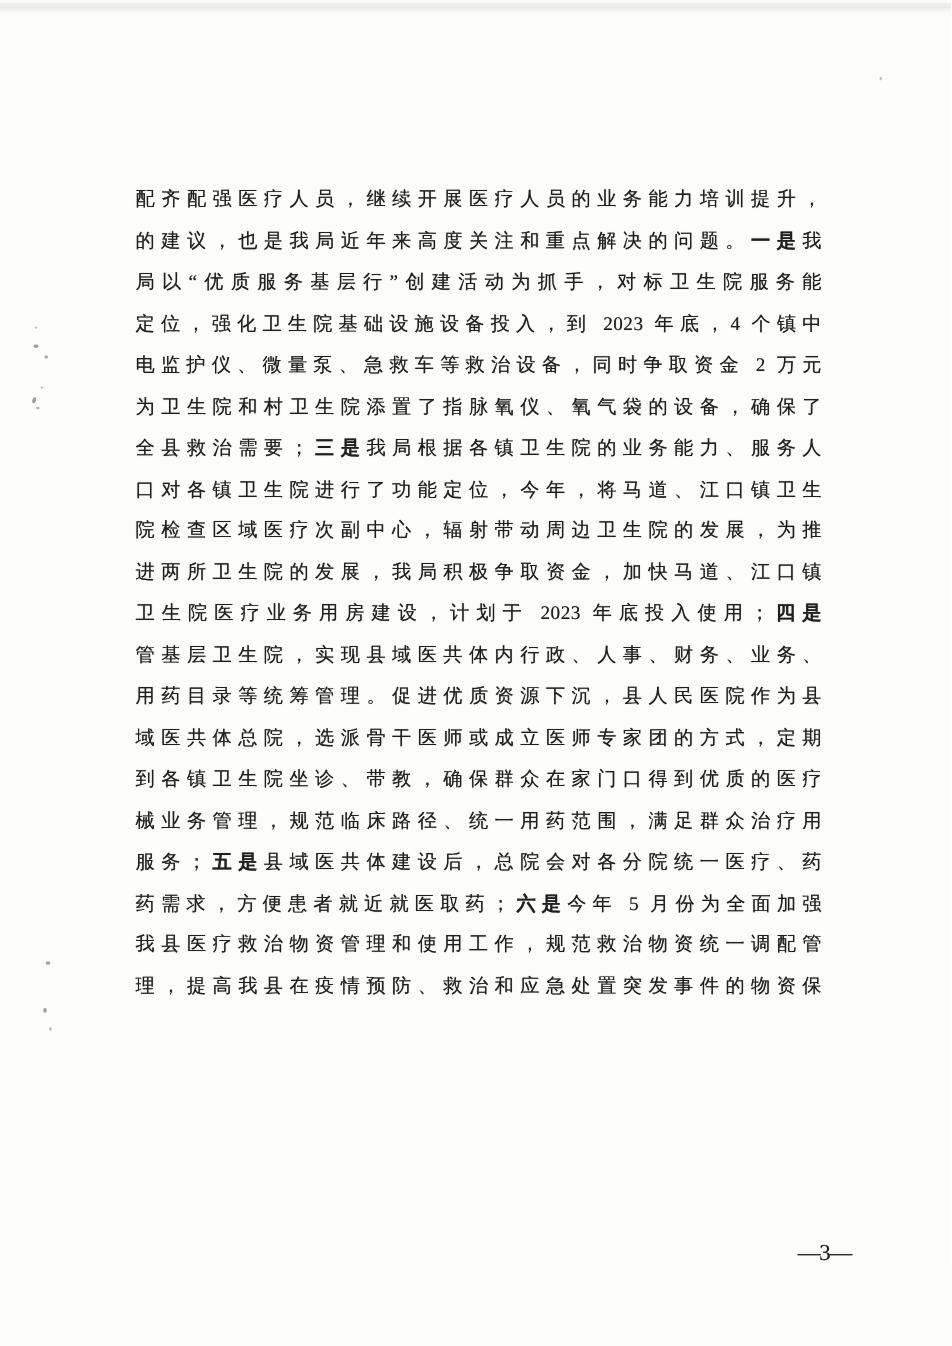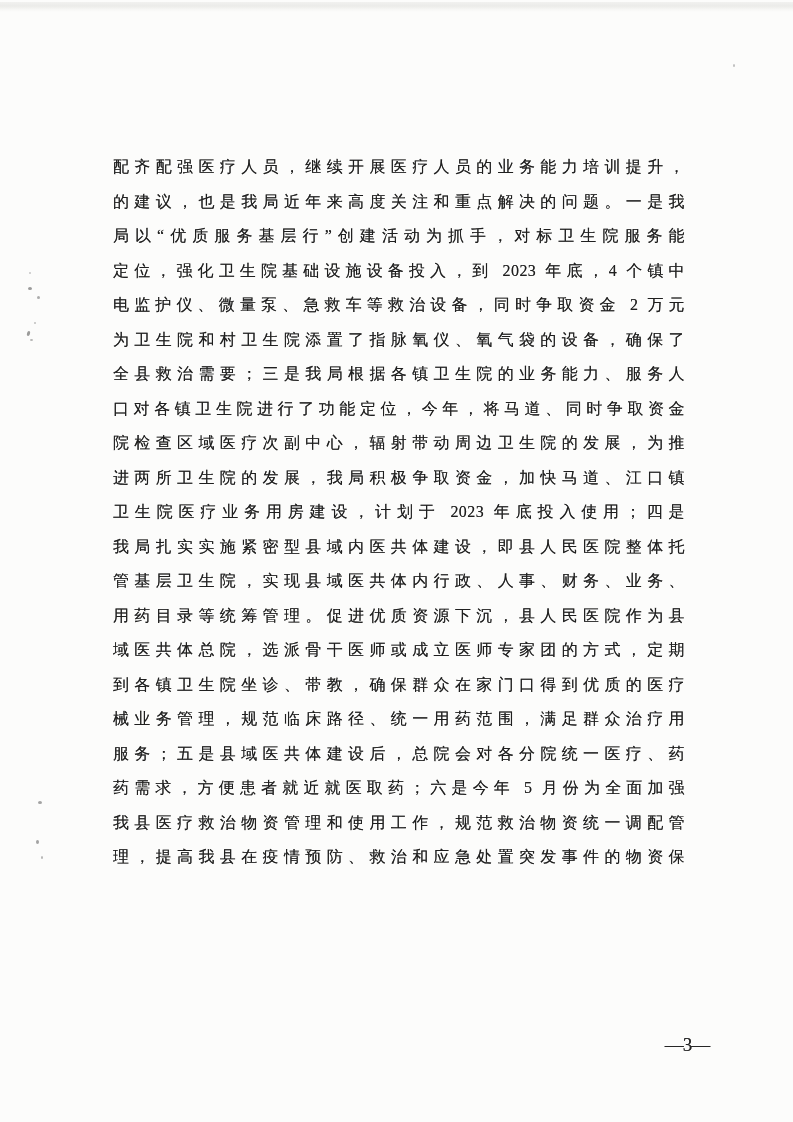--- a/index.html
+++ b/index.html
@@ -43,21 +43,21 @@
     color: #1f1f1f;
     text-align: justify;
     text-align-last: justify;
     -moz-text-align-last: justify;
     text-shadow: 0 0 0.6px rgba(20,20,20,0.65);
     letter-spacing: 0.4px;
     white-space: normal;
     overflow: visible;
   }
   .doc-line b {
-    font-weight: normal;
+    font-weight: bold;
   }
   .page-number {
     position: absolute;
     left: 652px;
     top: 1033px;
     width: 70px;
     font-size: 19px;
     line-height: 24px;
     color: #222222;
     text-align: center;
@@ -99,25 +99,24 @@
   <div class="speck s10"></div>
 
   <main class="text-block">
     <p class="doc-line">配齐配强医疗人员，继续开展医疗人员的业务能力培训提升，</p>
     <p class="doc-line">的建议，也是我局近年来高度关注和重点解决的问题。<b>一是</b>我</p>
     <p class="doc-line">局以“优质服务基层行”创建活动为抓手，对标卫生院服务能</p>
     <p class="doc-line">定位，强化卫生院基础设施设备投入，到 2023 年底，4 个镇中</p>
     <p class="doc-line">电监护仪、微量泵、急救车等救治设备，同时争取资金 2 万元</p>
     <p class="doc-line">为卫生院和村卫生院添置了指脉氧仪、氧气袋的设备，确保了</p>
     <p class="doc-line">全县救治需要；<b>三是</b>我局根据各镇卫生院的业务能力、服务人</p>
-    <p class="doc-line">口对各镇卫生院进行了功能定位，今年，将马道、同时争取资金</p>
+    <p class="doc-line">口对各镇卫生院进行了功能定位，今年，将马道、江口镇卫生</p>
     <p class="doc-line">院检查区域医疗次副中心，辐射带动周边卫生院的发展，为推</p>
     <p class="doc-line">进两所卫生院的发展，我局积极争取资金，加快马道、江口镇</p>
     <p class="doc-line">卫生院医疗业务用房建设，计划于 2023 年底投入使用；<b>四是</b></p>
-    <p class="doc-line">我局扎实实施紧密型县域内医共体建设，即县人民医院整体托</p>
     <p class="doc-line">管基层卫生院，实现县域医共体内行政、人事、财务、业务、</p>
     <p class="doc-line">用药目录等统筹管理。促进优质资源下沉，县人民医院作为县</p>
     <p class="doc-line">域医共体总院，选派骨干医师或成立医师专家团的方式，定期</p>
     <p class="doc-line">到各镇卫生院坐诊、带教，确保群众在家门口得到优质的医疗</p>
     <p class="doc-line">械业务管理，规范临床路径、统一用药范围，满足群众治疗用</p>
     <p class="doc-line">服务；<b>五是</b>县域医共体建设后，总院会对各分院统一医疗、药</p>
     <p class="doc-line">药需求，方便患者就近就医取药；<b>六是</b>今年 5 月份为全面加强</p>
     <p class="doc-line">我县医疗救治物资管理和使用工作，规范救治物资统一调配管</p>
     <p class="doc-line">理，提高我县在疫情预防、救治和应急处置突发事件的物资保</p>
   </main>

